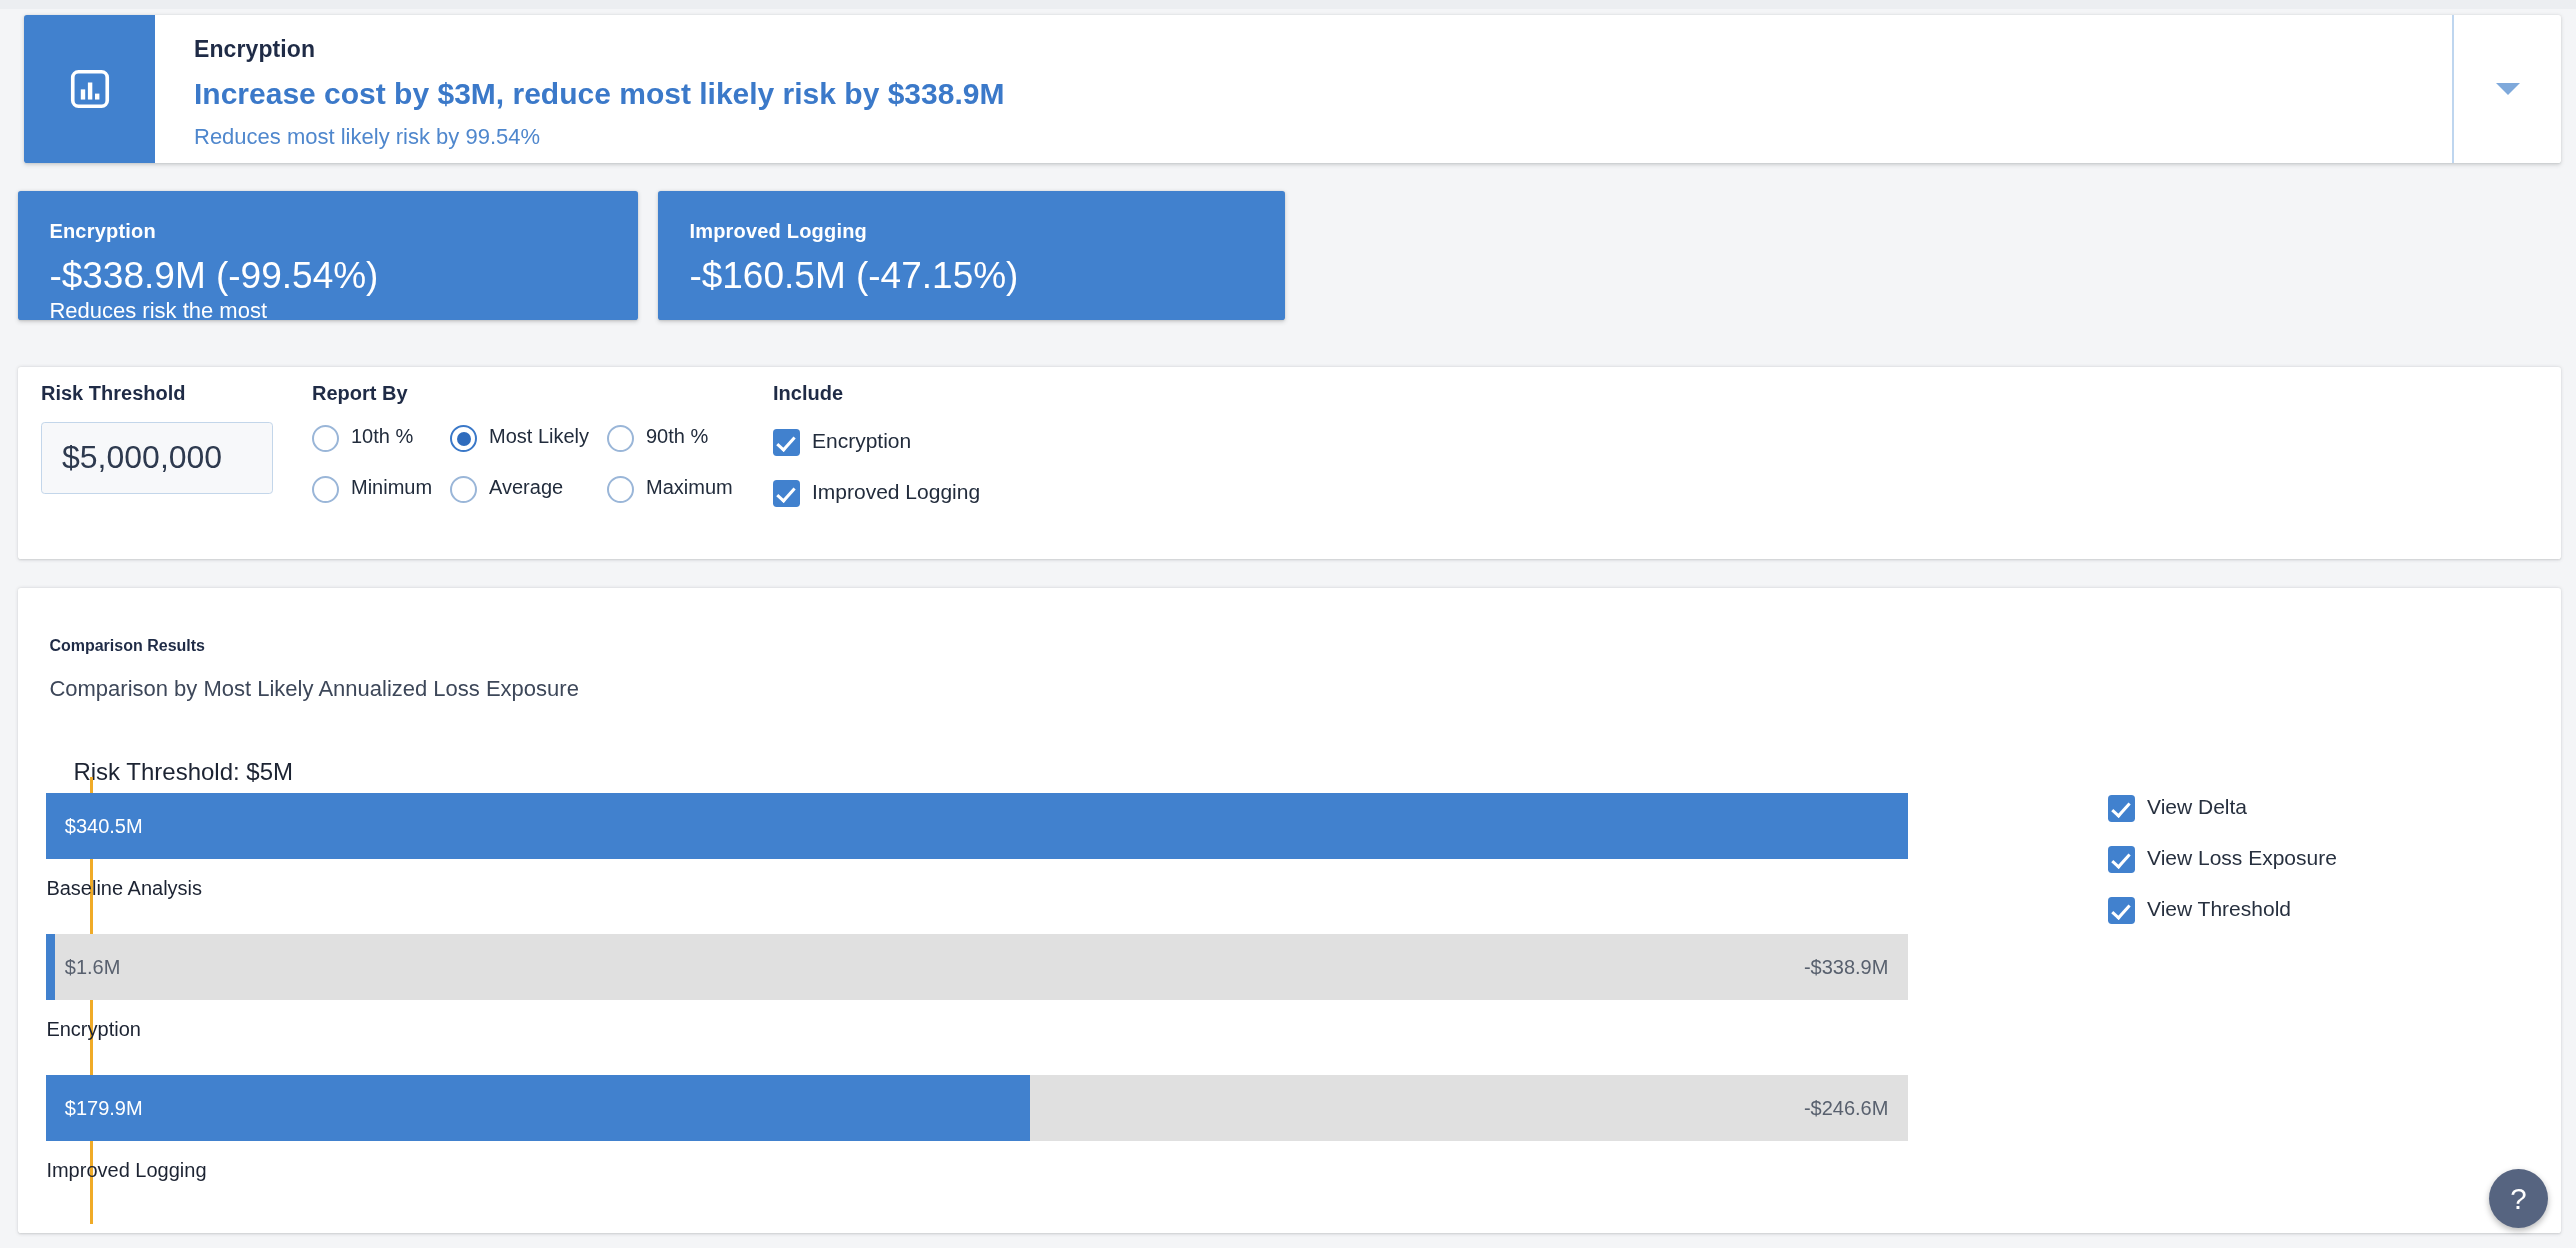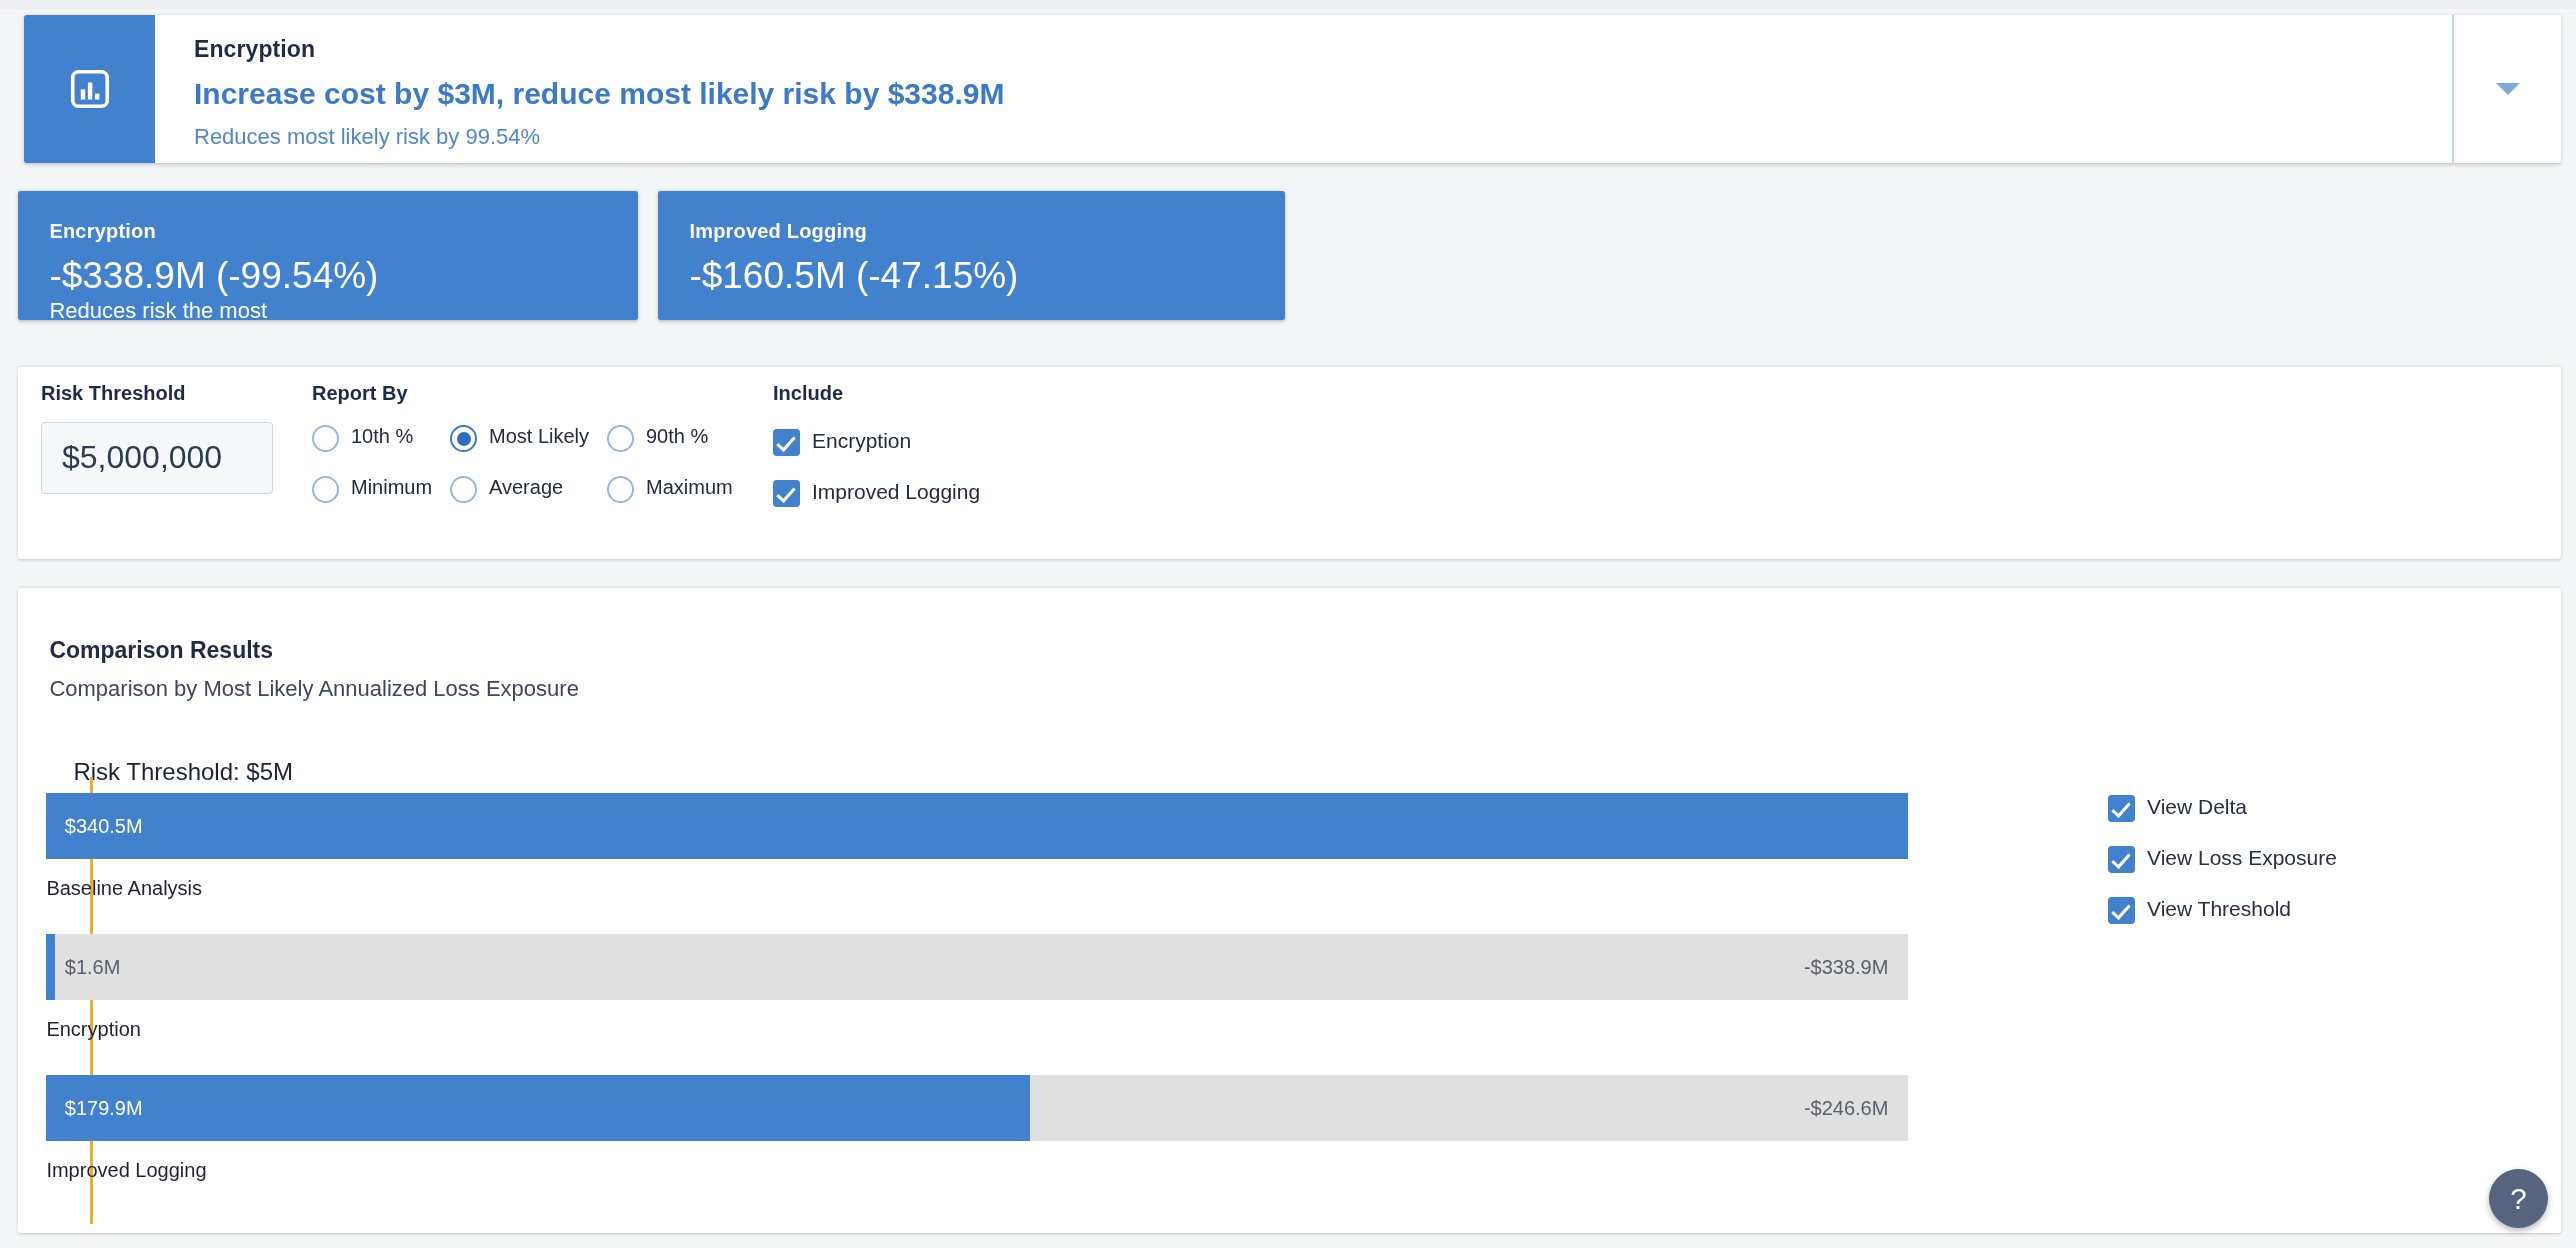--- a/index.html
+++ b/index.html
@@ -231,21 +231,21 @@
     height: 645px;
     background: #ffffff;
     border-radius: 2.8px;
     box-shadow: 0 0.9px 3.7px rgba(60,64,67,.16), 0 0.9px 1.8px rgba(60,64,67,.09);
     overflow: hidden;
   }
 
   .results-title {
     position: absolute;
     left: 31px; top: 49px;
-    font-size: 23px;
+    font-size: 16px;
     font-weight: bold;
     color: #1f2b46;
   }
   .results-sub {
     position: absolute;
     left: 31px; top: 88px;
     font-size: 22px;
     color: #3d4759;
   }
 

